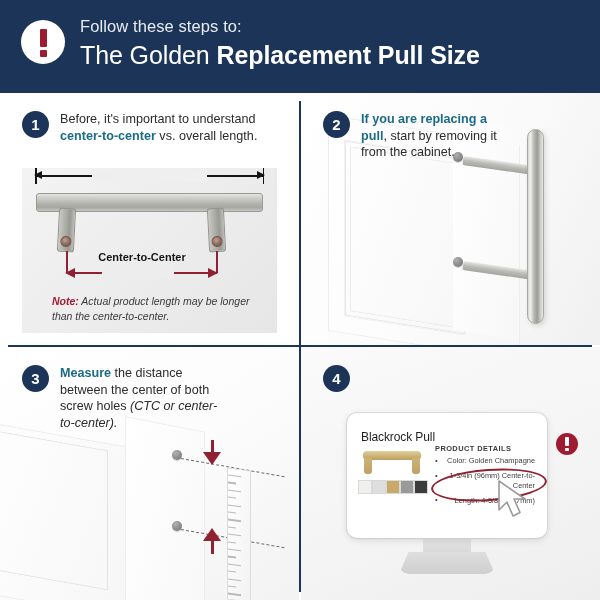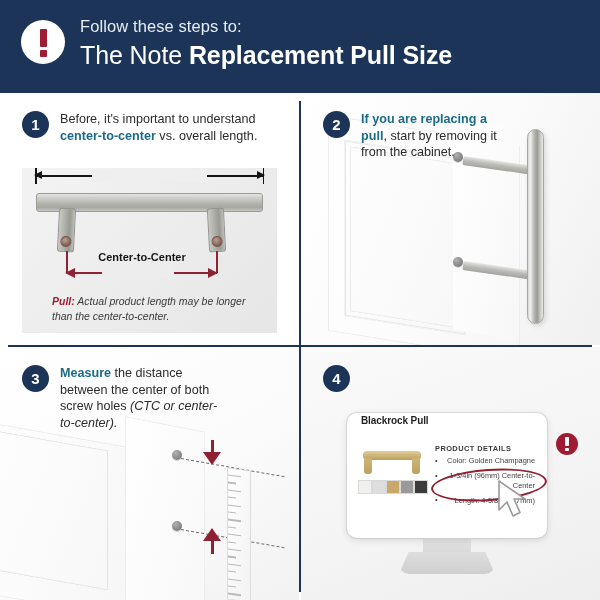--- a/index.html
+++ b/index.html
@@ -230,21 +230,21 @@
     position:absolute;left:122px;top:191px;width:48px;height:18px;
     background:linear-gradient(180deg,#e4e4e4,#d6d6d6);
   }
   .mon-base{
     position:absolute;left:98px;top:205px;width:96px;height:22px;
     background:linear-gradient(180deg,#dedede,#cfcfcf);
     border-radius:5px 5px 10px 10px;
     clip-path:polygon(10% 0,90% 0,100% 100%,0 100%);
   }
   .prod-title{
-    position:absolute;left:14px;top:2px;font-size:10px;font-weight:700;
+    position:absolute;left:14px;top:17px;font-size:12px;font-weight:400;
     color:#1f1f1f;letter-spacing:-.1px;
   }
   .prod-img{
     position:absolute;left:14px;top:32px;width:62px;height:30px;
   }
   .prod-img .hl{
     position:absolute;left:2px;top:6px;width:58px;height:9px;border-radius:4px;
     background:linear-gradient(180deg,#e3cf9b,#cdb375 55%,#b99f5f);
   }
   .prod-img .lf,.prod-img .rf{
@@ -285,21 +285,21 @@
 <div class="infographic">
 
   <div class="header">
     <div class="hdr-icon">
       <div class="bang"></div>
       <div class="dot"></div>
     </div>
     <div class="hdr-text">
       <div class="hdr-kicker">Follow these steps to:</div>
       <div class="hdr-title">
-        <span>The Note </span><b>Replacement Pull Size</b>
+        <span>The Golden </span><b>Replacement Pull Size</b>
       </div>
     </div>
   </div>
 
   <div class="grid">
     <div class="vline"></div>
     <div class="hline"></div>
 
     <div class="panel p1">
       <div class="step-head" style="left:22px;top:18px;width:255px;">
@@ -333,21 +333,21 @@
           <div>Center-to-Center</div>
           <div>(CTC)</div>
         </div>
         <div class="ctc-line">
             <div class="ctc-gap"></div>
           </div>
         <div class="ctc-arrow l"></div>
         <div class="ctc-arrow r"></div>
 
         <div class="note">
-          <b>Pull:</b><span> Actual product length may be longer than the center-to-center.</span>
+          <b>Note:</b><span> Actual product length may be longer than the center-to-center.</span>
         </div>
       </div>
     </div>
 
     <div class="panel p2">
       <div class="photo2">
         <div class="p2-wall"></div>
         <div class="p2-door">
           <div class="p2-inner"></div>
           <div class="p2-inner2"></div>

